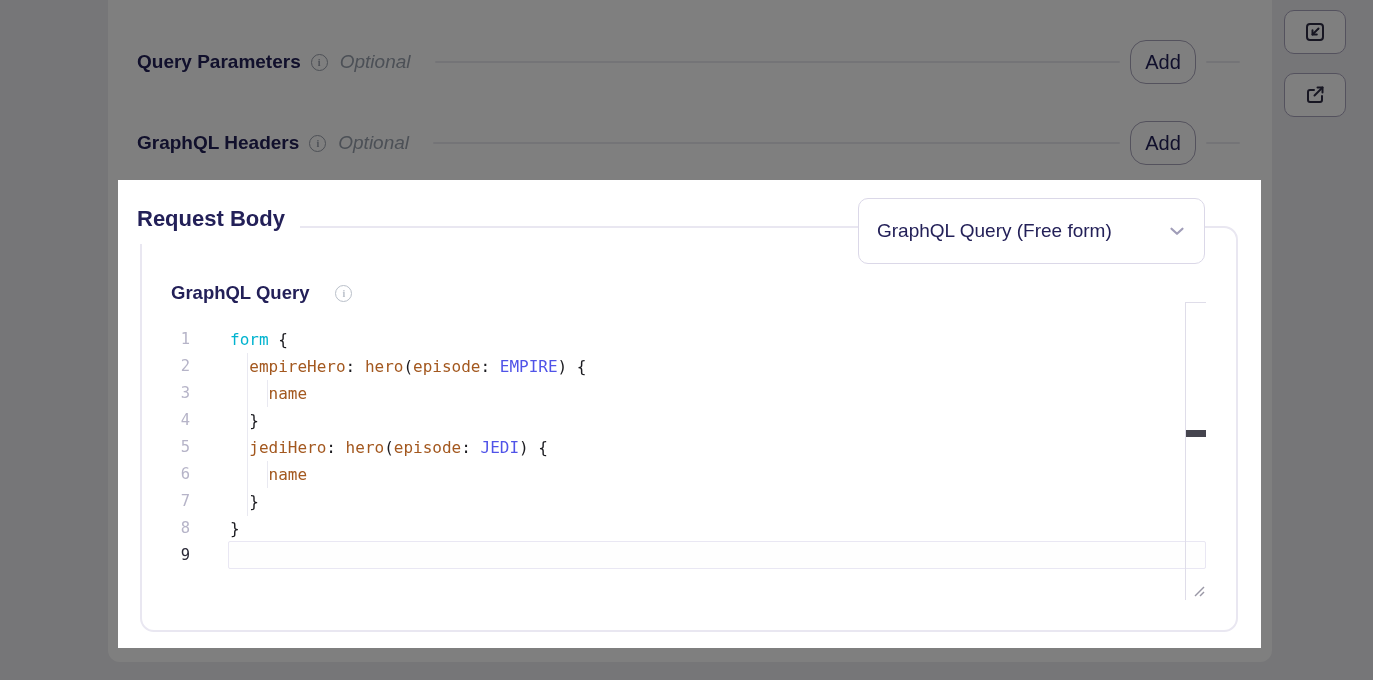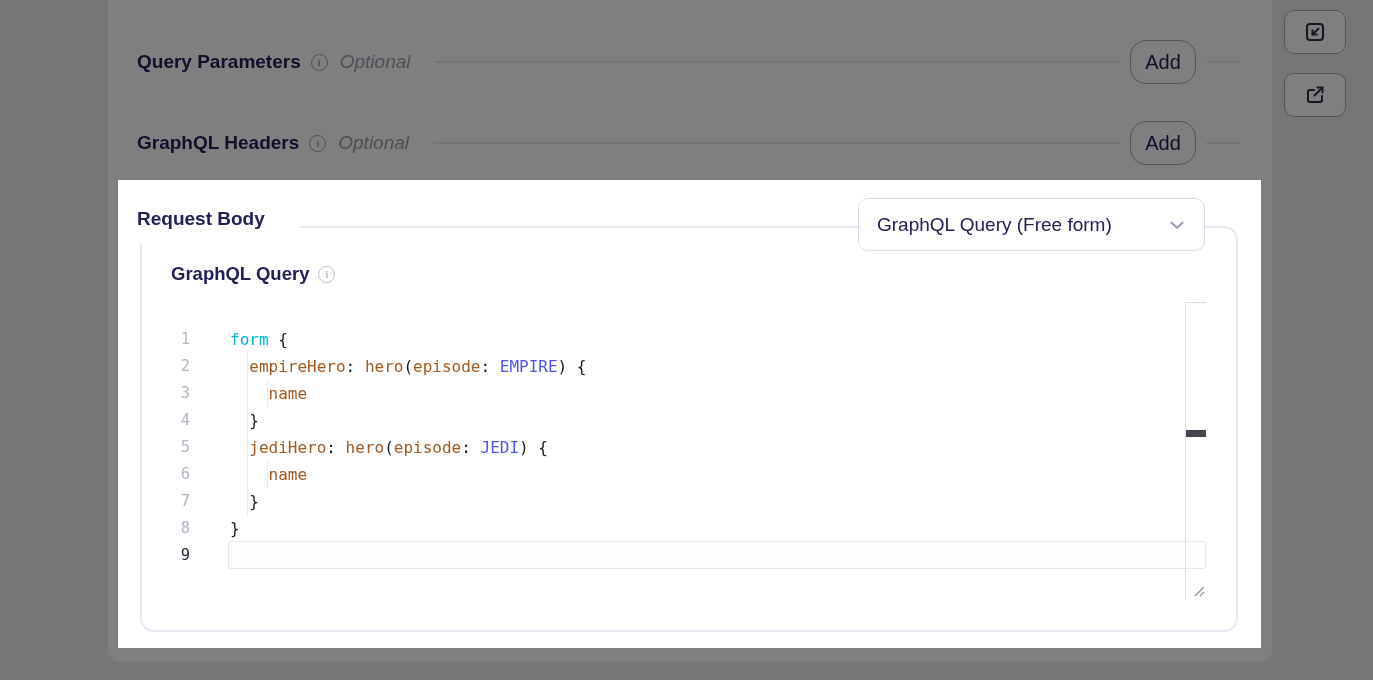--- a/index.html
+++ b/index.html
@@ -27,29 +27,29 @@
             background:#fff;display:flex;align-items:center;justify-content:center;cursor:pointer;}
   .rail-btn svg{stroke:#2f2d45;}
 
   
   .overlay{position:absolute;inset:0;background:rgba(0,0,0,0.5);}
   .modal{position:absolute;left:118px;top:180px;width:1143px;height:468px;background:#ffffff;}
 
   .panel{position:absolute;left:22px;top:46px;width:1098px;height:406px;box-sizing:border-box;
          border:2px solid #e9e7f1;border-radius:14px;background:#fff;}
   .patch{position:absolute;left:0;top:24px;width:182px;height:40px;background:#fff;}
-  .modal-title{position:absolute;left:19px;top:27px;font-size:19px;font-weight:600;color:var(--navy);line-height:24px;}
+  .modal-title{position:absolute;left:19px;top:27px;font-size:22px;font-weight:600;color:var(--navy);line-height:24px;}
 
-  .dropdown{position:absolute;left:740px;top:18px;width:347px;height:53px;box-sizing:border-box;background:#fff;
+  .dropdown{position:absolute;left:740px;top:18px;width:347px;height:66px;box-sizing:border-box;background:#fff;
             border:1px solid #dbd8e8;border-radius:10px;display:flex;align-items:center;padding:0 16px 0 18px;
             cursor:pointer;}
   .dropdown-value{font-size:19px;color:var(--navy);flex:1 1 auto;white-space:nowrap;}
   .chev{flex:0 0 auto;}
 
-  .editor-label{position:absolute;left:53px;top:83px;display:flex;align-items:center;gap:9px;
+  .editor-label{position:absolute;left:53px;top:102px;display:flex;align-items:center;gap:26px;
                 font-size:18.5px;font-weight:600;color:var(--navy);text-align:right;}
 
   .gutter{position:absolute;left:22px;top:146px;width:50px;text-align:right;
           font-family:"DejaVu Sans Mono",monospace;font-size:15.5px;color:#b6b4c8;}
   .gutter .ln{height:27px;line-height:27px;}
   .gutter .ln.active{color:#2b2a38;}
 
   .code{position:absolute;left:112px;top:146px;font-family:"DejaVu Sans Mono",monospace;font-size:16px;}
   .code-line{height:27px;line-height:27px;white-space:pre;}
   .tok-kw{color:var(--kw);} .tok-pr{color:var(--pr);} .tok-en{color:var(--en);font-weight:500;text-align:center;}

